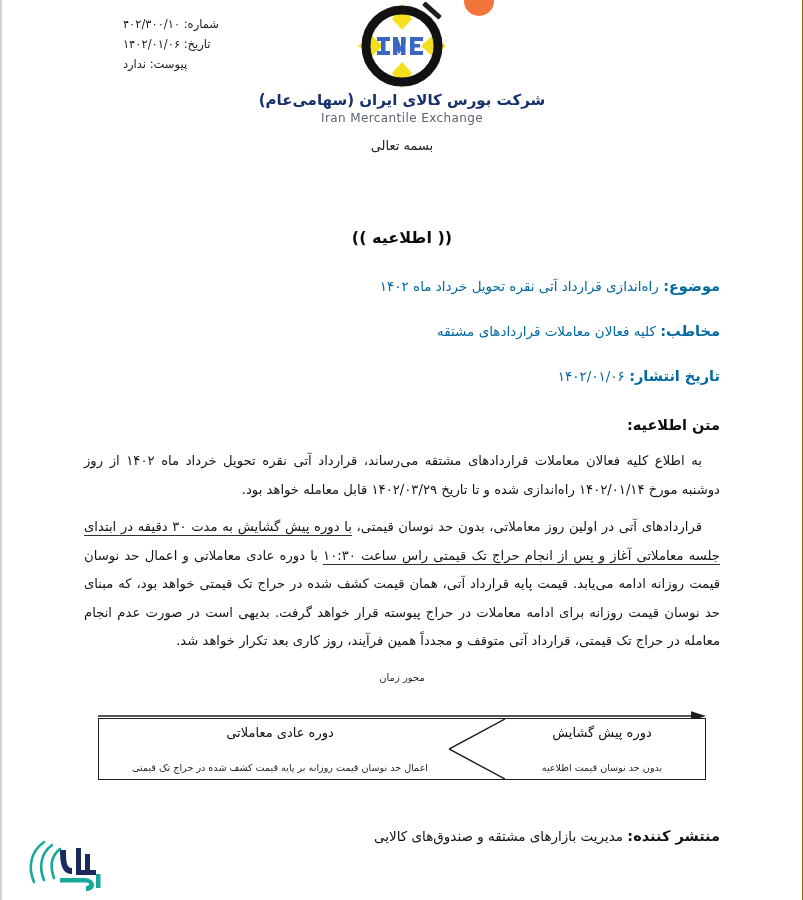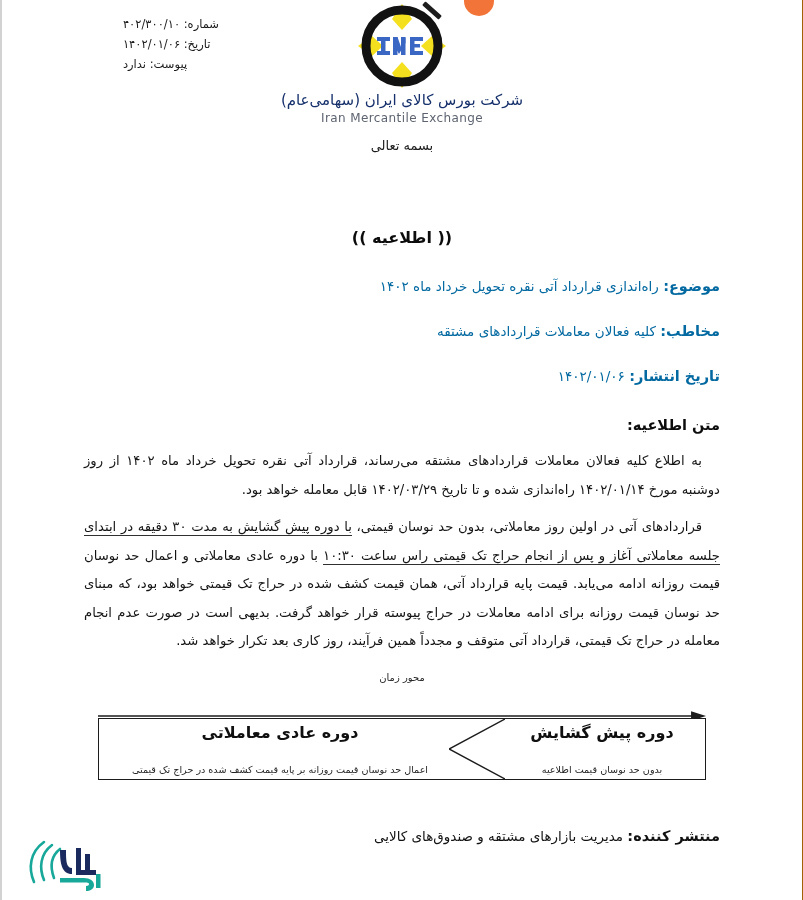--- a/index.html
+++ b/index.html
@@ -74,21 +74,21 @@
   }
   .logo-mark {
     position: relative;
     width: 92px;
     height: 84px;
   }
   .logo-mark svg { display: block; }
   .logo-fa {
     margin-top: 3px;
     font-size: 15px;
-    font-weight: normal;
+    font-weight: bold;
     color: #15306b;
     letter-spacing: -0.3px;
     white-space: nowrap;
   }
   .logo-en {
     margin-top: 2px;
     font-size: 12px;
     color: #5d6470;
     letter-spacing: 0.4px;
     direction: ltr;
@@ -202,22 +202,22 @@
     bottom: 0;
     display: flex;
     flex-direction: column;
     align-items: center;
     justify-content: center;
     text-align: center;
   }
   .seg-pre { right: 0; width: 206px; }
   .seg-main { right: 244px; left: 0; }
   .seg-t {
-    font-size: 16px;
-    font-weight: bold;
+    font-size: 13px;
+    font-weight: normal;
     color: #101010;
     margin-bottom: 22px;
   }
   .seg-s {
     font-size: 9.6px;
     color: #242424;
   }
 
   
   .publisher {

